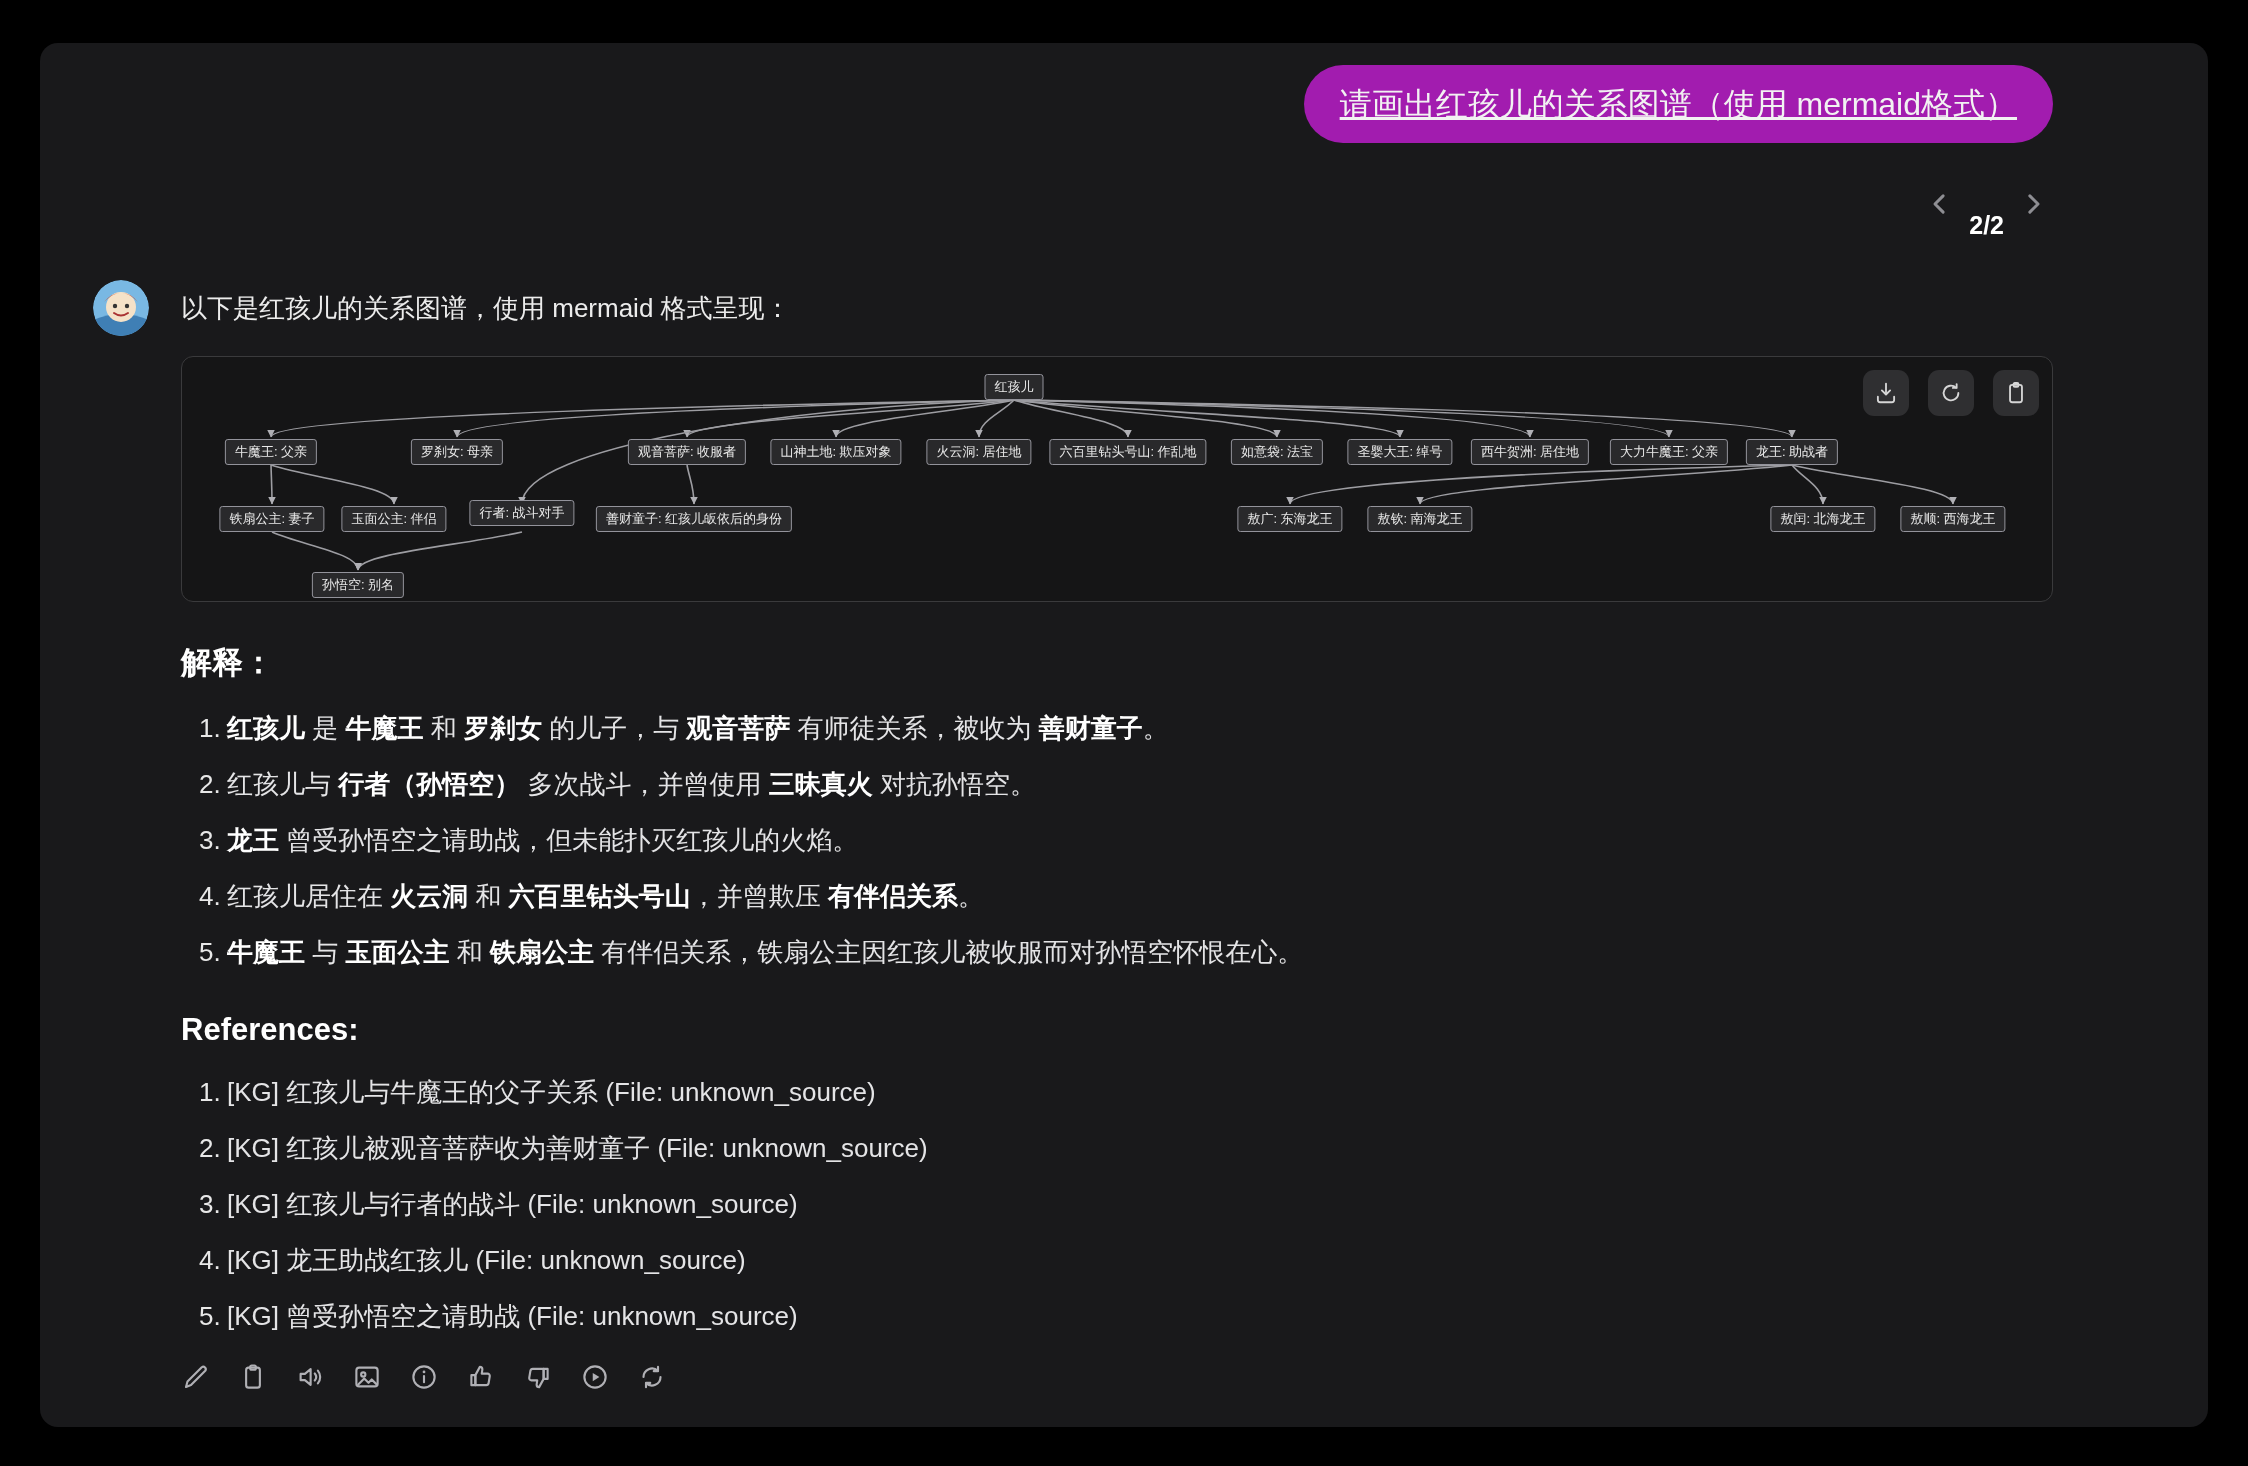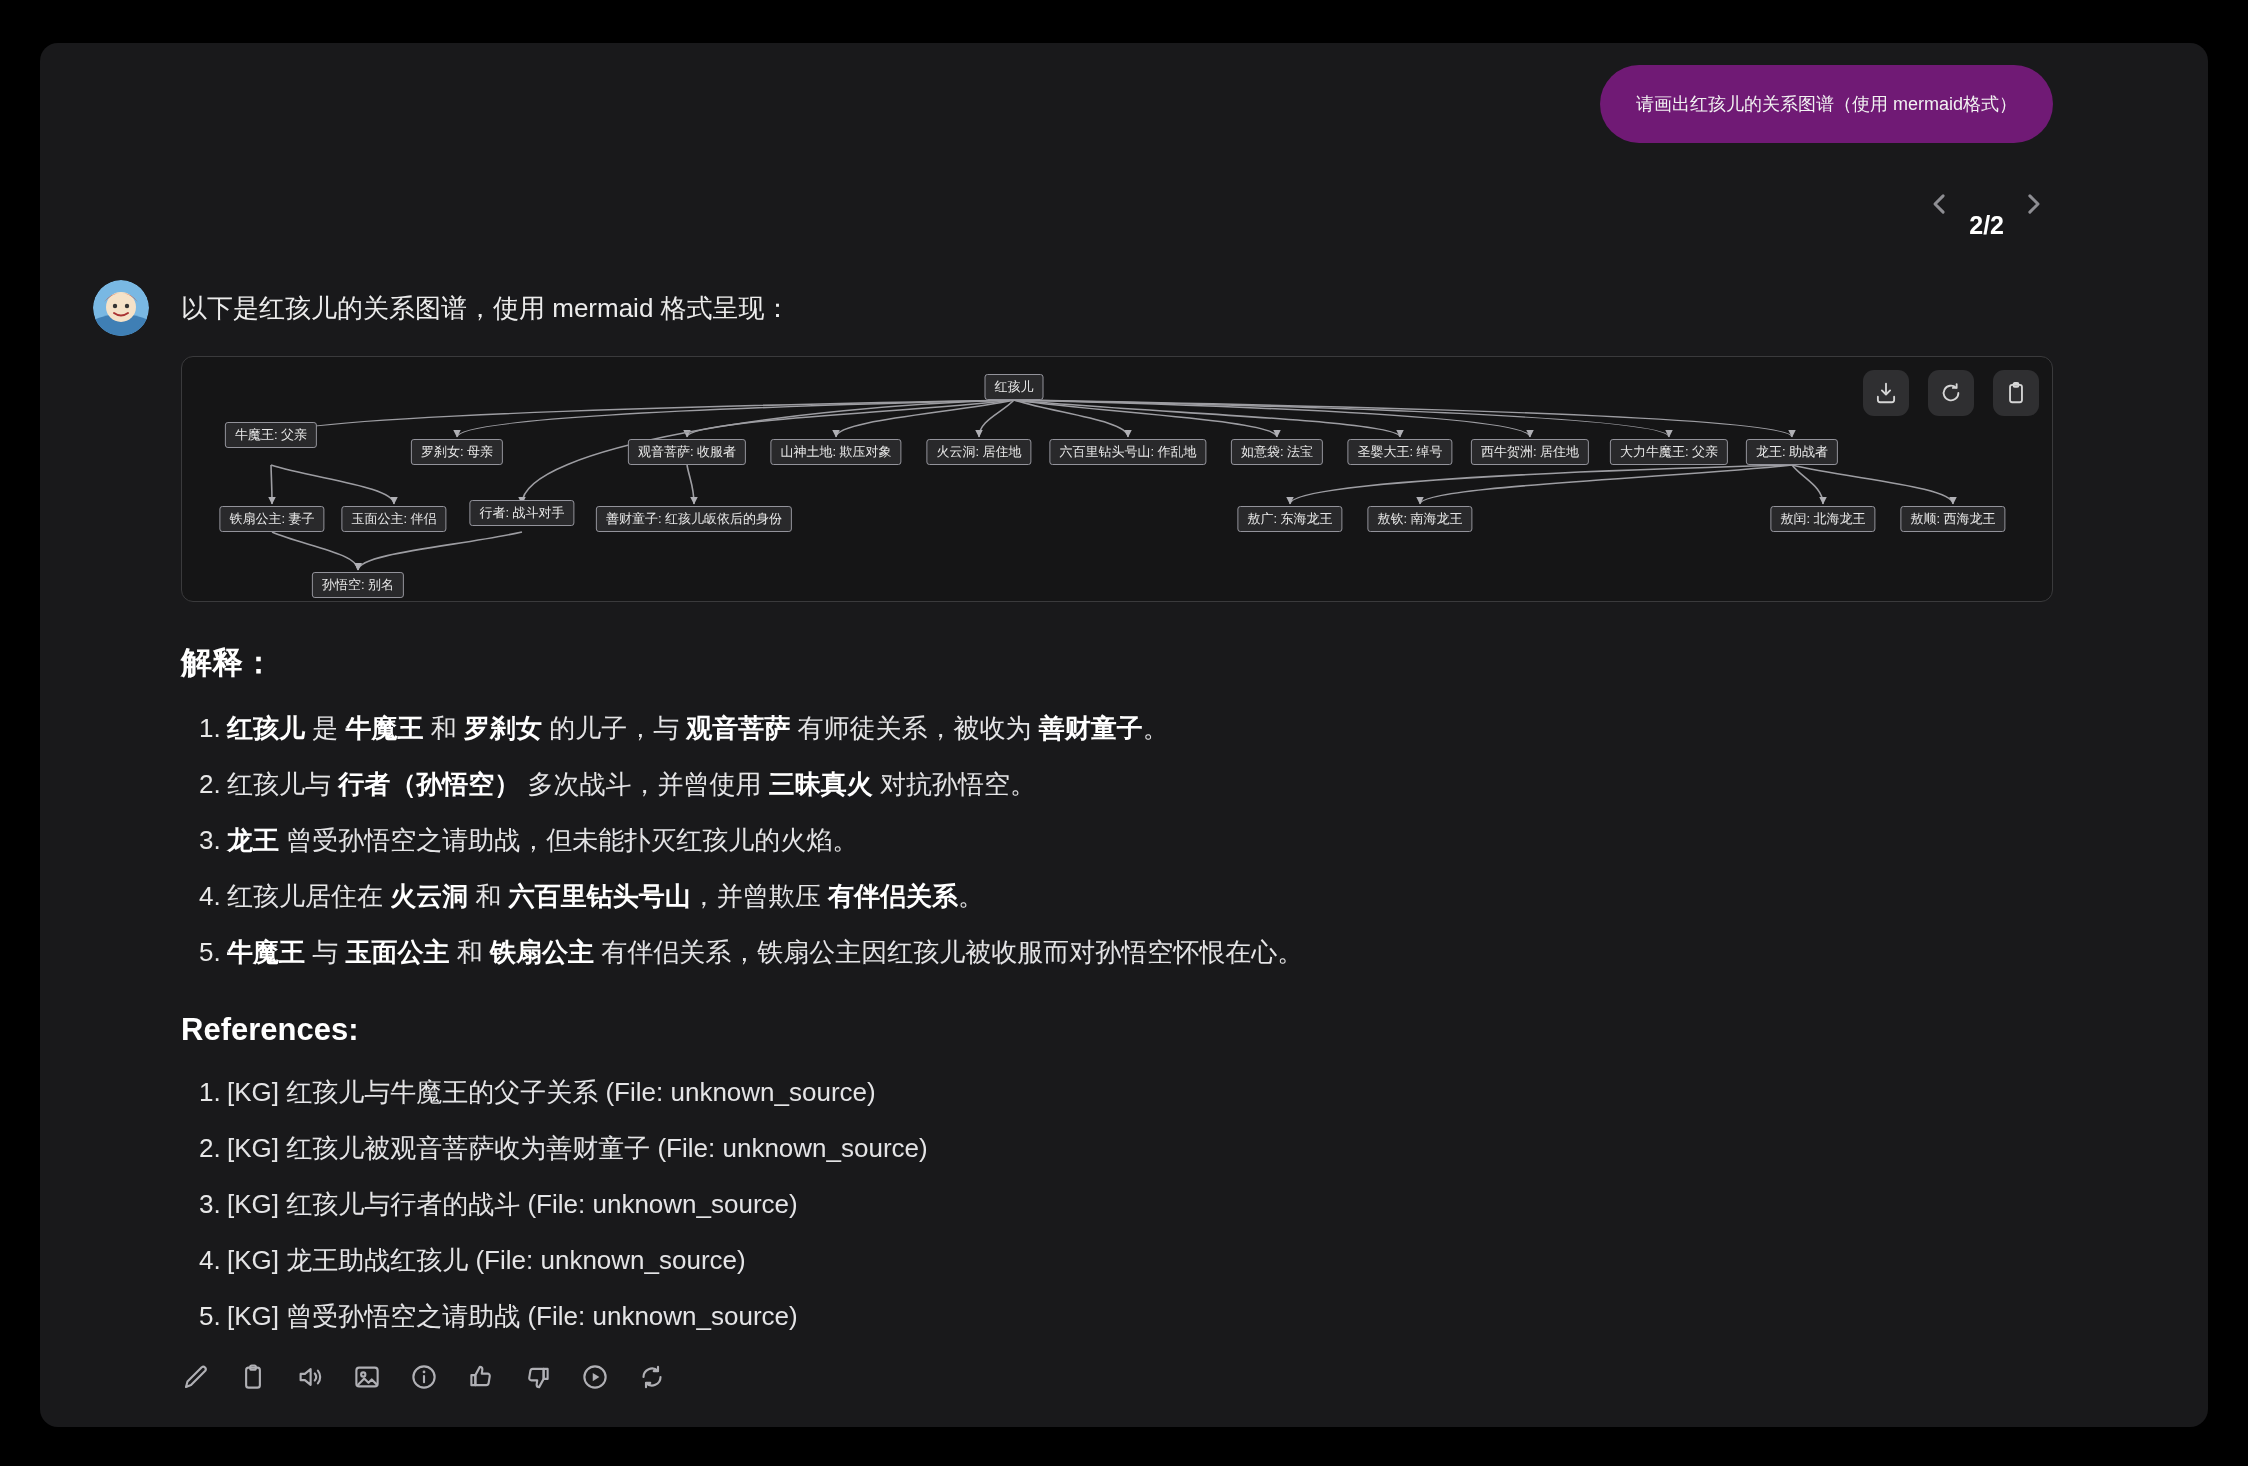--- a/index.html
+++ b/index.html
@@ -12,24 +12,25 @@
   }
   .panel {
     position:absolute; left:40px; top:43px;
     width:2168px; height:1384px;
     background:#19191b; border-radius:18px;
     overflow:hidden;
   }
   
   .user-row { display:flex; justify-content:flex-end; padding:22px 155px 0 0; }
   .user-bubble {
-    background:#701a75; color:#f2f2f2;
-    font-size:18px; line-height:34px;
+    background:#a21caf; color:#f2f2f2;
+    font-size:32px; line-height:34px;
     padding:22px 36px; border-radius:40px;
     max-width:1500px;
+    text-decoration:underline;
   }
   
   .pager-row { display:flex; justify-content:flex-end; align-items:center; gap:14px; padding:24px 160px 0 0; }
   .pager-label { font-size:25px; font-weight:700; color:#fff;margin-top:44px; }
   .pager-btn { background:none; border:none; width:30px; height:30px; color:#8e8e93; cursor:pointer; padding:0; }
   .pager-btn svg { width:100%; height:100%; fill:none; stroke:currentColor; stroke-width:2.4; stroke-linecap:round; stroke-linejoin:round; }
   
   .msg-row { display:flex; padding:38px 155px 0 53px; }
   .avatar {
     width:56px; height:56px; border-radius:50%; overflow:hidden; flex:none;
@@ -140,21 +141,21 @@
                 <path d="M505,108 C507.45,121.65 512,129.45 512,147" marker-end="url(#arrowhead)"></path>
                 <path d="M340,175 C282.6,188.3 176,195.9 176,213" marker-end="url(#arrowhead)"></path>
                 <path d="M90,175 C120.1,188.3 176,195.9 176,213" marker-end="url(#arrowhead)"></path>
                 <path d="M1610,108 C1384.1,114 1108,125.55 1108,147" marker-end="url(#arrowhead)"></path>
                 <path d="M1610,108 C1479.8,121.65 1238,129.45 1238,147" marker-end="url(#arrowhead)"></path>
                 <path d="M1610,108 C1620.85,121.65 1641,129.45 1641,147" marker-end="url(#arrowhead)"></path>
                 <path d="M1610,108 C1666.35,121.65 1771,129.45 1771,147" marker-end="url(#arrowhead)"></path>
               </g>
           </svg>
         <div class="dnode" style="left: 832px; top: 30px;">红孩儿</div>
-            <div class="dnode" style="left: 89px; top: 78px;">牛魔王: 父亲</div>
+            <div class="dnode" style="left: 89px; top: 95px;">牛魔王: 父亲</div>
             <div class="dnode" style="left: 275px; top: 95px;">罗刹女: 母亲</div>
             <div class="dnode" style="left: 505px; top: 95px;">观音菩萨: 收服者</div>
             <div class="dnode" style="left: 654px; top: 95px;">山神土地: 欺压对象</div>
             <div class="dnode" style="left: 797px; top: 95px;">火云洞: 居住地</div>
             <div class="dnode" style="left: 946px; top: 95px;">六百里钻头号山: 作乱地</div>
             <div class="dnode" style="left: 1095px; top: 95px;">如意袋: 法宝</div>
             <div class="dnode" style="left: 1218px; top: 95px;">圣婴大王: 绰号</div>
             <div class="dnode" style="left: 1348px; top: 95px;">西牛贺洲: 居住地</div>
             <div class="dnode" style="left: 1487px; top: 95px;">大力牛魔王: 父亲</div>
             <div class="dnode" style="left: 1610px; top: 95px;">龙王: 助战者</div>

